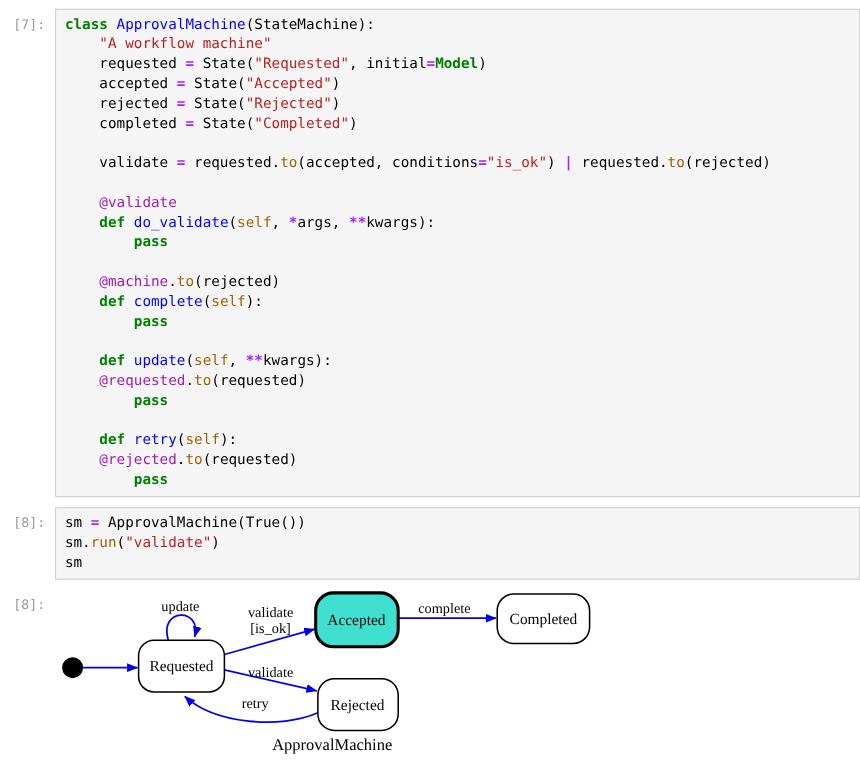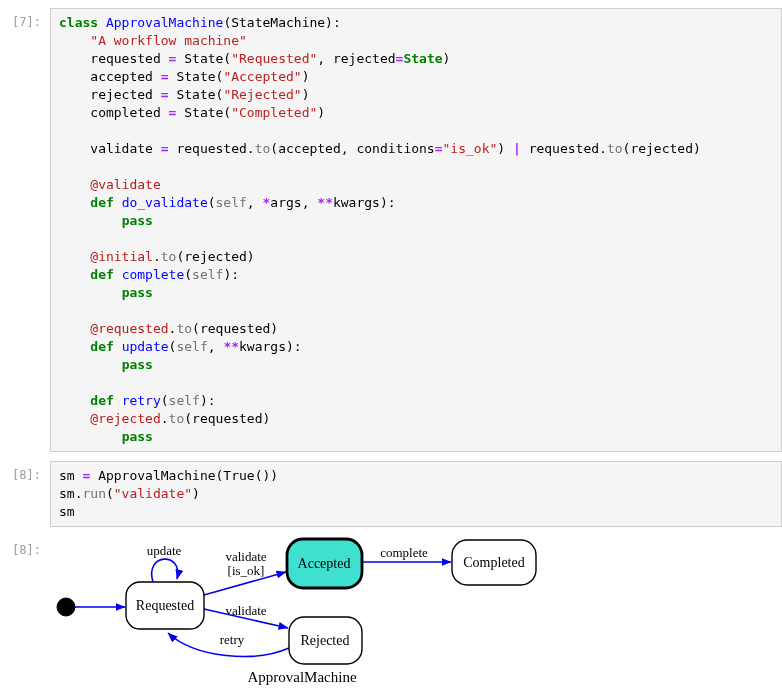--- a/index.html
+++ b/index.html
@@ -22,22 +22,22 @@
     background: #f5f5f5; border: 1px solid #cfcfcf;
     padding: 5px 8px;
     font-family: "DejaVu Sans Mono", monospace;
     font-size: 13px; line-height: 18px; color: #000000;
   }
   .code-line { white-space: pre; min-height: 18px; }
   .tok-kw   { color: #008000; font-weight: bold; }
   .tok-def  { color: #0000ff; }
   .tok-str  { color: #ba2121; }
   .tok-op   { color: #aa22ff; font-weight: bold; }
-  .tok-meta { color: #b91c1c; }
-  .tok-b2   { color: #737373; }
+  .tok-meta { color: #a21caf; }
+  .tok-b2   { color: #a16207; }
   .tok-p    { color: #000000; }
   .output-area { flex: 1 1 auto; min-width: 0; padding-top: 0; }
   .diagram-svg { display: block; }
   .svg-label {
     font-family: "Liberation Serif", serif;
     fill: #000000;
   }
   .edge-label  { font-size: 13px; }
   .state-label { font-size: 14px; }
   .caption-label { font-size: 15px; }
@@ -45,37 +45,37 @@
 </head>
 <body>
 
 <div class="nb">
 
   <div class="cell-row">
     <div class="prompt">[7]:</div>
     <div class="input-area">
         <div class="code-line"><span class="tok-kw">class</span><span class="tok-p"> </span><span class="tok-def">ApprovalMachine</span><span class="tok-p">(StateMachine):</span></div>
         <div class="code-line"><span class="tok-p">    </span><span class="tok-str">"A workflow machine"</span></div>
-        <div class="code-line"><span class="tok-p">    requested </span><span class="tok-op">=</span><span class="tok-p"> State(</span><span class="tok-str">"Requested"</span><span class="tok-p">, rejected</span><span class="tok-op">=</span><span class="tok-kw">State</span><span class="tok-p">)</span></div>
+        <div class="code-line"><span class="tok-p">    requested </span><span class="tok-op">=</span><span class="tok-p"> State(</span><span class="tok-str">"Requested"</span><span class="tok-p">, initial</span><span class="tok-op">=</span><span class="tok-kw">Model</span><span class="tok-p">)</span></div>
         <div class="code-line"><span class="tok-p">    accepted </span><span class="tok-op">=</span><span class="tok-p"> State(</span><span class="tok-str">"Accepted"</span><span class="tok-p">)</span></div>
         <div class="code-line"><span class="tok-p">    rejected </span><span class="tok-op">=</span><span class="tok-p"> State(</span><span class="tok-str">"Rejected"</span><span class="tok-p">)</span></div>
         <div class="code-line"><span class="tok-p">    completed </span><span class="tok-op">=</span><span class="tok-p"> State(</span><span class="tok-str">"Completed"</span><span class="tok-p">)</span></div>
         <div class="code-line">&nbsp;</div>
         <div class="code-line"><span class="tok-p">    validate </span><span class="tok-op">=</span><span class="tok-p"> requested.</span><span class="tok-b2">to</span><span class="tok-p">(accepted, conditions</span><span class="tok-op">=</span><span class="tok-str">"is_ok"</span><span class="tok-p">) </span><span class="tok-op">|</span><span class="tok-p"> requested.</span><span class="tok-b2">to</span><span class="tok-p">(rejected)</span></div>
         <div class="code-line">&nbsp;</div>
         <div class="code-line"><span class="tok-p">    </span><span class="tok-meta">@validate</span></div>
         <div class="code-line"><span class="tok-p">    </span><span class="tok-kw">def</span><span class="tok-p"> </span><span class="tok-def">do_validate</span><span class="tok-p">(</span><span class="tok-b2">self</span><span class="tok-p">, </span><span class="tok-op">*</span><span class="tok-p">args, </span><span class="tok-op">**</span><span class="tok-p">kwargs):</span></div>
         <div class="code-line"><span class="tok-p">        </span><span class="tok-kw">pass</span></div>
         <div class="code-line">&nbsp;</div>
-        <div class="code-line"><span class="tok-p">    </span><span class="tok-meta">@initial</span><span class="tok-p">.</span><span class="tok-b2">to</span><span class="tok-p">(rejected)</span></div>
+        <div class="code-line"><span class="tok-p">    </span><span class="tok-meta">@machine</span><span class="tok-p">.</span><span class="tok-b2">to</span><span class="tok-p">(rejected)</span></div>
         <div class="code-line"><span class="tok-p">    </span><span class="tok-kw">def</span><span class="tok-p"> </span><span class="tok-def">complete</span><span class="tok-p">(</span><span class="tok-b2">self</span><span class="tok-p">):</span></div>
         <div class="code-line"><span class="tok-p">        </span><span class="tok-kw">pass</span></div>
         <div class="code-line">&nbsp;</div>
+        <div class="code-line"><span class="tok-p">    </span><span class="tok-kw">def</span><span class="tok-p"> </span><span class="tok-def">update</span><span class="tok-p">(</span><span class="tok-b2">self</span><span class="tok-p">, </span><span class="tok-op">**</span><span class="tok-p">kwargs):</span></div>
         <div class="code-line"><span class="tok-p">    </span><span class="tok-meta">@requested</span><span class="tok-p">.</span><span class="tok-b2">to</span><span class="tok-p">(requested)</span></div>
-        <div class="code-line"><span class="tok-p">    </span><span class="tok-kw">def</span><span class="tok-p"> </span><span class="tok-def">update</span><span class="tok-p">(</span><span class="tok-b2">self</span><span class="tok-p">, </span><span class="tok-op">**</span><span class="tok-p">kwargs):</span></div>
         <div class="code-line"><span class="tok-p">        </span><span class="tok-kw">pass</span></div>
         <div class="code-line">&nbsp;</div>
         <div class="code-line"><span class="tok-p">    </span><span class="tok-kw">def</span><span class="tok-p"> </span><span class="tok-def">retry</span><span class="tok-p">(</span><span class="tok-b2">self</span><span class="tok-p">):</span></div>
         <div class="code-line"><span class="tok-p">    </span><span class="tok-meta">@rejected</span><span class="tok-p">.</span><span class="tok-b2">to</span><span class="tok-p">(requested)</span></div>
         <div class="code-line"><span class="tok-p">        </span><span class="tok-kw">pass</span></div>
       </div>
   </div>
 
   <div class="cell-row">
     <div class="prompt">[8]:</div>

